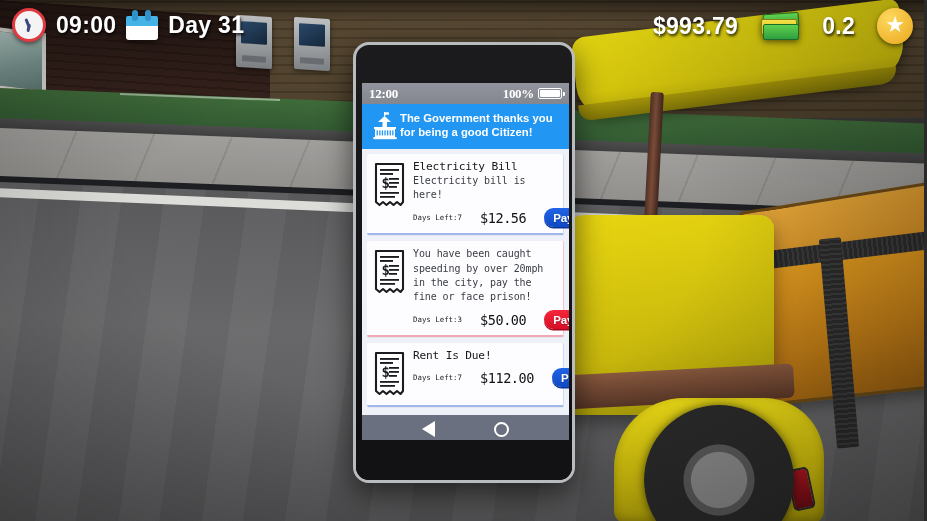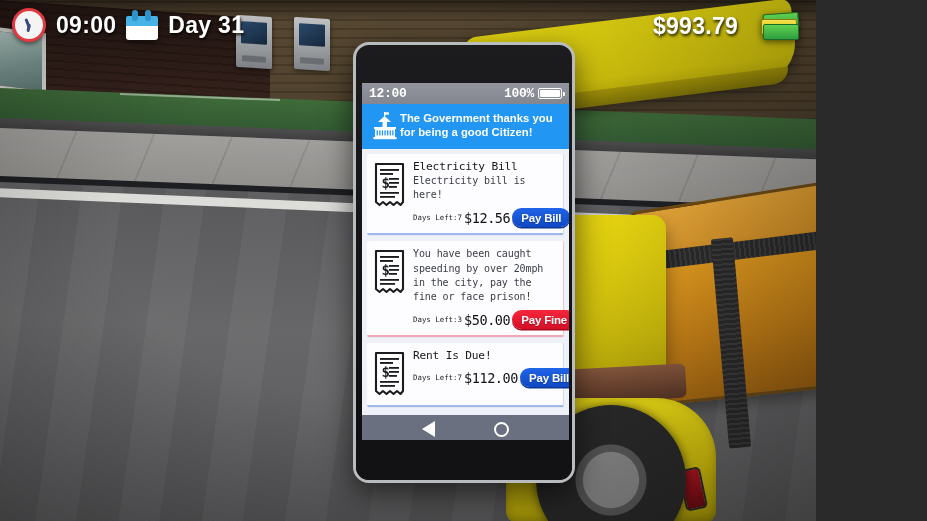--- a/index.html
+++ b/index.html
@@ -7,21 +7,21 @@
   body {
     width: 927px;
     height: 521px;
     overflow: hidden;
     font-family: "Liberation Sans", sans-serif;
     background: #2a2a2a;
   }
 
   .scene {
     position: relative;
-    width: 816px;
+    width: 924px;
     height: 521px;
     overflow: hidden;
   }
 
   
   .bg-sky {
     position: absolute; inset: 0;
     background: #3a3a38;
   }
 
@@ -319,21 +319,21 @@
     background: #eef1f8;
     overflow: hidden;
     display: flex; flex-direction: column;
   }
 
   .statusbar {
     height: 21px; flex: none;
     background: linear-gradient(180deg, #92959d, #83868f);
     display: flex; align-items: center; justify-content: space-between;
     padding: 0 7px;
-    font-family: Liberation Mono, monospace;
+    font-family: Liberation Serif, serif;
     color: #ffffff;
     font-size: 13px;
     font-weight: bold;
     letter-spacing: -.3px;
   }
   .sb-right { display: flex; align-items: center; gap: 4px; }
   .battery {
     width: 24px; height: 11px;
     border: 1.6px solid #ffffff;
     border-radius: 2px;
@@ -398,21 +398,21 @@
     margin-bottom: 1px;
   }
   .bill-desc {
     font-family: "DejaVu Sans Mono", monospace;
     font-size: 10px;
     color: #3a3d44;
     line-height: 1.42;
     letter-spacing: -.1px;
   }
   .bill-row {
-    display: flex; align-items: center; gap: 2px;
+    display: flex; align-items: center; gap: 18px;
     margin-top: 6px;
   }
   .days-left {
     font-family: "DejaVu Sans Mono", monospace;
     font-size: 7.4px;
     color: #1d1f24;
     white-space: nowrap;
   }
   .amount {
     font-family: "DejaVu Sans Mono", monospace;

